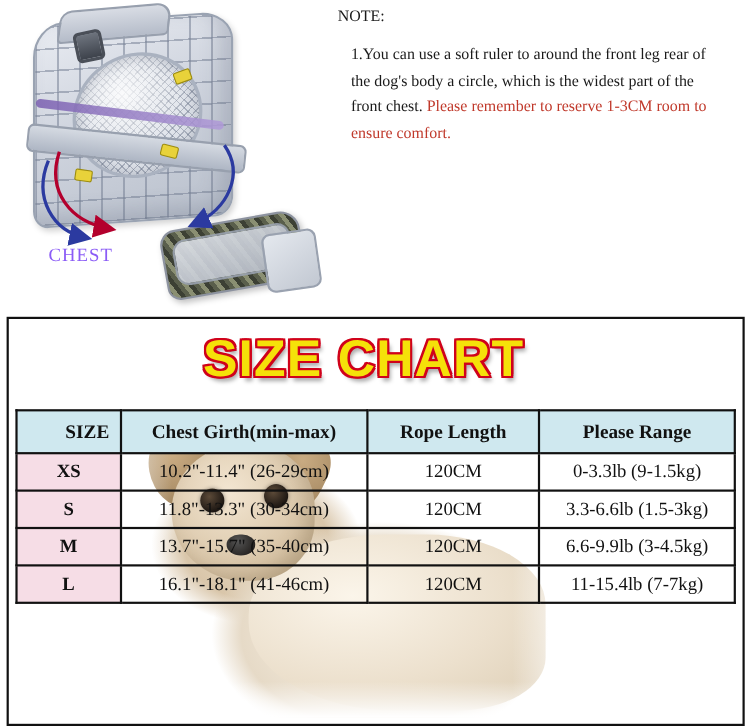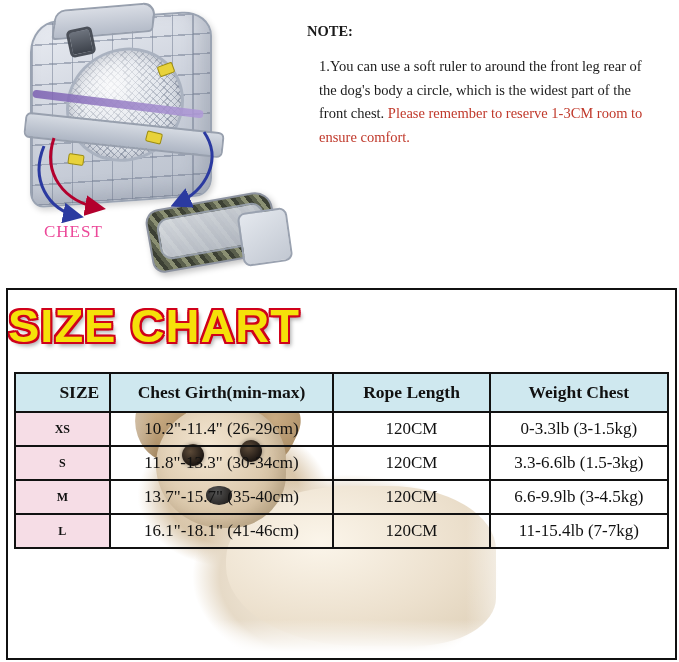--- a/index.html
+++ b/index.html
@@ -146,53 +146,53 @@
     left: 0; top: 0;
     width: 288px; height: 278px;
     pointer-events: none;
   }
   #chest-label {
     position: absolute;
     left: 36px; top: 218px;
     font-family: "Liberation Serif", serif;
     font-size: 17px;
     letter-spacing: 1px;
-    color: #ec4899;
+    color: #8b5cf6;
   }
 
   
   #note-block {
     position: absolute;
     left: 307px; top: 4px;
     width: 366px;
     font-family: "Liberation Serif", serif;
     font-size: 14.5px;
     line-height: 1.62;
     color: #1a1a1a;
   }
-  #note-block .note-title { margin: 16px 0 1px 0; font-weight: bold; }
+  #note-block .note-title { margin: 0 0 1px 0; }
   #note-block p { margin: 12px; }
   .hl { color: #c0392b; }
 
   
   #chart-section {
     position: absolute;
     left: 6px; top: 288px;
     width: 667px;
     height: 368px;
     border: 2px solid #111;
     background: #fff;
     overflow: hidden;
   }
 
   #chart-title-wrap {
     position: absolute;
     left: 0; top: 8px;
     width: 645px;
-    text-align: left;
+    text-align: center;
     z-index: 4;
   }
   #chart-title {
     font-family: "Liberation Sans", sans-serif;
     font-weight: bold;
     font-size: 47px;
     letter-spacing: 1px;
     color: #f5e109;
     -webkit-text-stroke: 3px #d0021b;
     paint-order: stroke fill;
@@ -288,21 +288,21 @@
     font-size: 17.5px;
     padding: 8px 2px;
   }
   #size-table thead th.col-size { width: 58px; padding-left: 36px; }
   #size-table thead th.col-chest { width: 248px; }
   #size-table thead th.col-rope { width: 172px; }
   #size-table thead th.col-weight { width: 199px; }
   #size-table tbody td.cell-size {
     background: #f6dde6;
     font-weight: bold;
-    font-size: 12px;
+    font-size: 17px;
   }
 </style>
 </head>
 <body>
 
 <div id="top-section">
 
   <div id="product-illustration">
     <div class="harness-body"></div>
     <div class="harness-top-strap"></div>
@@ -357,29 +357,29 @@
     <div class="dog-nose"></div>
     <div class="dog-fade"></div>
   </div>
 
   <table id="size-table">
     <thead>
       <tr>
         <th class="col-size">SIZE</th>
         <th class="col-chest">Chest Girth(min-max)</th>
         <th class="col-rope">Rope Length</th>
-        <th class="col-weight">Weight Chest</th>
+        <th class="col-weight">Please Range</th>
       </tr>
     </thead>
     <tbody>
       <tr>
         <td class="cell-size">XS</td>
         <td>10.2"-11.4" (26-29cm)</td>
         <td>120CM</td>
-        <td>0-3.3lb (3-1.5kg)</td>
+        <td>0-3.3lb (9-1.5kg)</td>
       </tr>
       <tr>
         <td class="cell-size">S</td>
         <td>11.8"-13.3" (30-34cm)</td>
         <td>120CM</td>
         <td>3.3-6.6lb (1.5-3kg)</td>
       </tr>
       <tr>
         <td class="cell-size">M</td>
         <td>13.7"-15.7" (35-40cm)</td>

